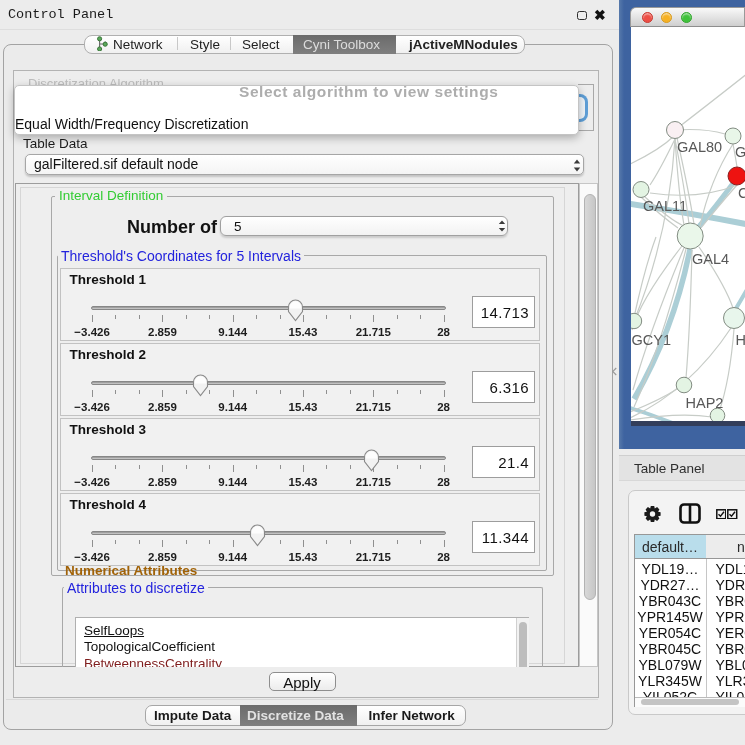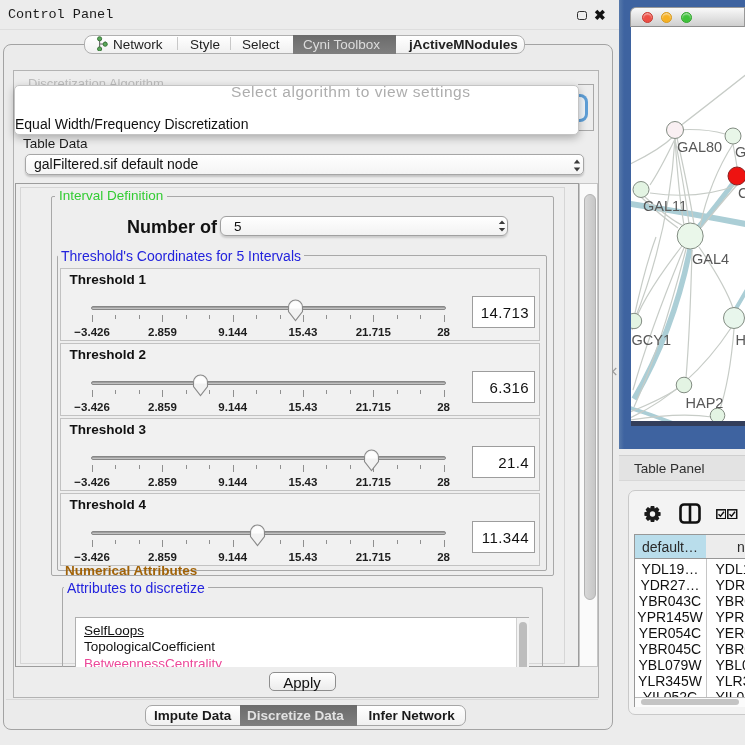--- a/index.html
+++ b/index.html
@@ -26,21 +26,21 @@
 <div style="left:190px;top:37px;font-size:13.5px;color:#222;white-space:nowrap;">Style</div>
 <div style="left:242px;top:37px;font-size:13.5px;color:#222;white-space:nowrap;">Select</div>
 <div style="left:303px;top:37px;font-size:13.5px;color:#dcdcdc;white-space:nowrap;">Cyni Toolbox</div>
 <div style="left:409px;top:37px;font-size:13.5px;color:#222;white-space:nowrap;font-weight:bold;">jActiveMNodules</div>
 <div style="left:28px;top:76px;font-size:13px;color:#bcbcbc;white-space:nowrap;">Discretization Algorithm</div>
 <div style="left:578px;top:84px;width:15px;height:1px;background:#a8a8a8;"></div>
 <div style="left:578px;top:129.5px;width:15px;height:1px;background:#a8a8a8;"></div>
 <div style="left:592.5px;top:84px;width:1px;height:46.5px;background:#a8a8a8;"></div>
 <div style="left:577px;top:93.5px;width:10.5px;height:28px;border:3px solid #5e9ed6;border-left:none;border-radius:0 8px 8px 0;background:#eef3f8;"></div>
 <div style="left:13.5px;top:85px;width:565px;height:50px;background:#ffffff;border:1px solid #c4c4c4;border-radius:5px;box-shadow:0 3px 9px rgba(0,0,0,0.28);z-index:5;"></div>
-<div style="left:231px;top:83px;font-size:15.5px;color:#adadad;white-space:nowrap;z-index:6;letter-spacing:0.55px;">Select algorithm to view settings</div>
+<div style="left:239px;top:83px;font-size:15.5px;color:#adadad;white-space:nowrap;z-index:6;letter-spacing:0.55px;font-weight:bold;">Select algorithm to view settings</div>
 <div style="left:15px;top:116px;font-size:14px;color:#111;white-space:nowrap;z-index:6;">Equal Width/Frequency Discretization</div>
 <div style="left:23px;top:135.5px;font-size:13.5px;color:#1c1c1c;white-space:nowrap;">Table Data</div>
 <div style="left:25px;top:154px;width:559px;height:21px;background:linear-gradient(#ffffff,#f4f4f4);border:1px solid #a6a6a6;border-radius:5px;box-shadow:0 1.5px 2px rgba(0,0,0,0.18);"></div>
 <div style="left:34px;top:156px;font-size:14px;color:#111;white-space:nowrap;">galFiltered.sif default node</div>
 <svg style="left:572.5px;top:158.5px" width="8" height="13" viewBox="0 0 10 15">
       <path d="M5 0 L9 5 H1 Z" fill="#3a3a3a"></path>
       <path d="M5 15 L1 10 H9 Z" fill="#3a3a3a"></path>
     </svg>
 <div style="left:14.5px;top:183px;width:564.5px;height:484px;border:1px solid #9c9c9c;background:#eeeeee;overflow:hidden;"></div>
 <div style="left:19.5px;top:186.5px;width:545.5px;height:477.5px;border:1px solid #d6d6d6;"></div>
@@ -186,21 +186,21 @@
       <path d="M2.8 8 A5.7 5.7 0 0 1 14.2 8 L14.2 9.5 L2.8 9.5 Z" fill="#fdfdfd"></path>
     </svg>
 <div style="left:472px;top:521.3px;width:63px;height:32px;background:#ffffff;border:1.5px solid #9d9d9d;"></div>
 <div style="left:472px;top:528.8px;width:57px;text-align:right;font-size:15px;letter-spacing:0.4px;color:#111;">11.344</div>
 <div style="left:61.5px;top:587px;width:481px;height:79.5px;border:1px solid #a8a8a8;border-bottom:none;border-radius:2px 2px 0 0;"></div>
 <div style="left:64px;top:580px;font-size:14px;color:#2323dd;white-space:nowrap;background:#eeeeee;padding:0 3px;z-index:2;">Attributes to discretize</div>
 <div style="left:65px;top:563px;font-size:13.5px;color:#a16207;white-space:nowrap;font-weight:bold;z-index:2;">Numerical Attributes</div>
 <div style="left:75px;top:616.5px;width:454px;height:50px;background:#ffffff;border:1px solid #b0b0b0;border-bottom:none;overflow:hidden;">
       <div style="left:8px;top:5px;font-size:13.5px;color:#111;white-space:nowrap;text-decoration:underline;">SelfLoops</div>
       <div style="left:8px;top:21.5px;font-size:13.5px;color:#111;white-space:nowrap;">TopologicalCoefficient</div>
-      <div style="left:8px;top:38px;font-size:13.5px;color:#ec4899;white-space:nowrap;text-align:right;">BetweennessCentrality</div>
+      <div style="left:8px;top:38px;font-size:13.5px;color:#7f1d1d;white-space:nowrap;text-align:right;">BetweennessCentrality</div>
     </div>
 <div style="left:515.5px;top:617.5px;width:13px;height:49px;background:#f2f2f2;border-left:1px solid #d0d0d0;"></div>
 <div style="left:518.8px;top:621.5px;width:8.5px;height:45px;background:#bdbdbd;border-radius:4px 4px 0 0;"></div>
 <div style="left:579px;top:183px;width:19px;height:484px;background:#fafafa;border:1px solid #c6c6c6;"></div>
 <div style="left:583.5px;top:194px;width:12px;height:406px;background:linear-gradient(90deg,#d8d8d8,#c6c6c6);border:1px solid #b2b2b2;border-radius:6px;"></div>
 <div style="left:268.5px;top:671.5px;width:67px;height:19.5px;background:linear-gradient(#ffffff,#ececec);border:1px solid #8e8e8e;border-radius:5px;"></div>
 <div style="left:268.5px;top:673.5px;width:67px;text-align:center;font-size:15px;color:#111;">Apply</div>
 <div style="left:6px;top:698.5px;width:592px;height:1px;background:#d9d9d9;"></div>
 <div style="left:145.4px;top:704.5px;width:321px;height:21.5px;background:linear-gradient(#ffffff,#f0f0f0);border:1px solid #a6a6a6;border-radius:7px;overflow:hidden;"></div>
 <div style="left:239.9px;top:704.5px;width:116.9px;height:21.5px;background:linear-gradient(#6b6b6b,#7f7f7f);"></div>

